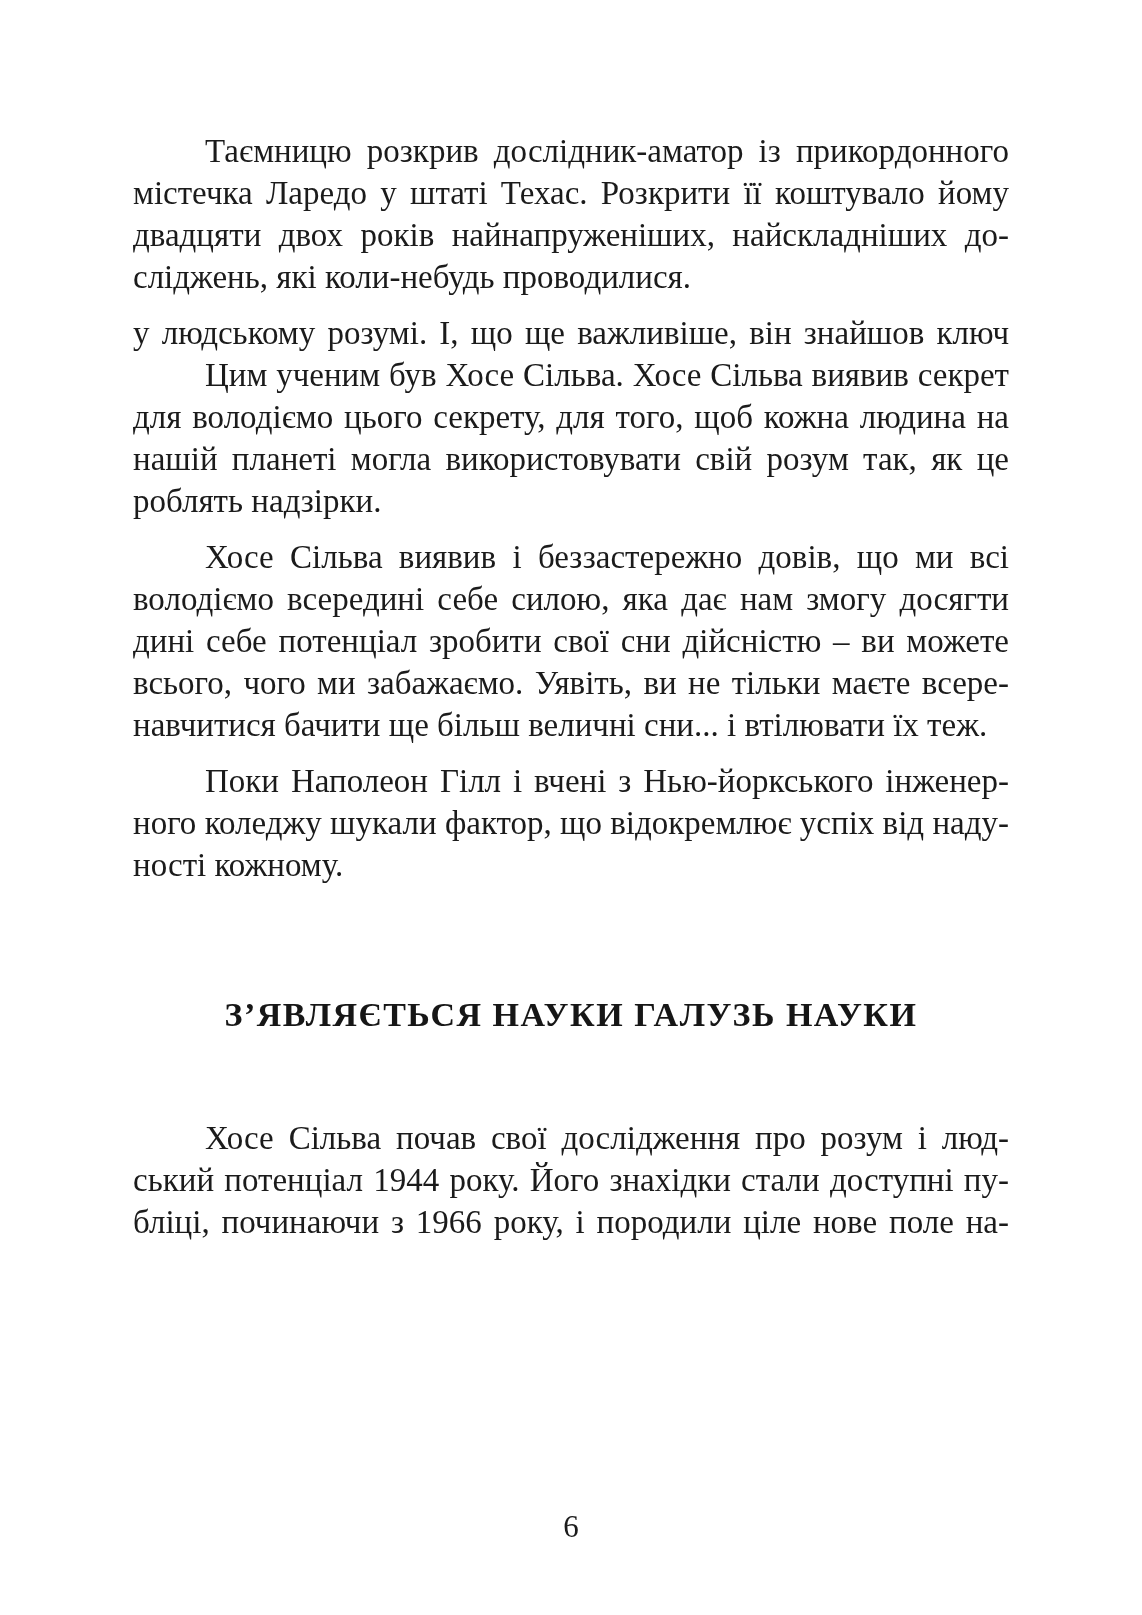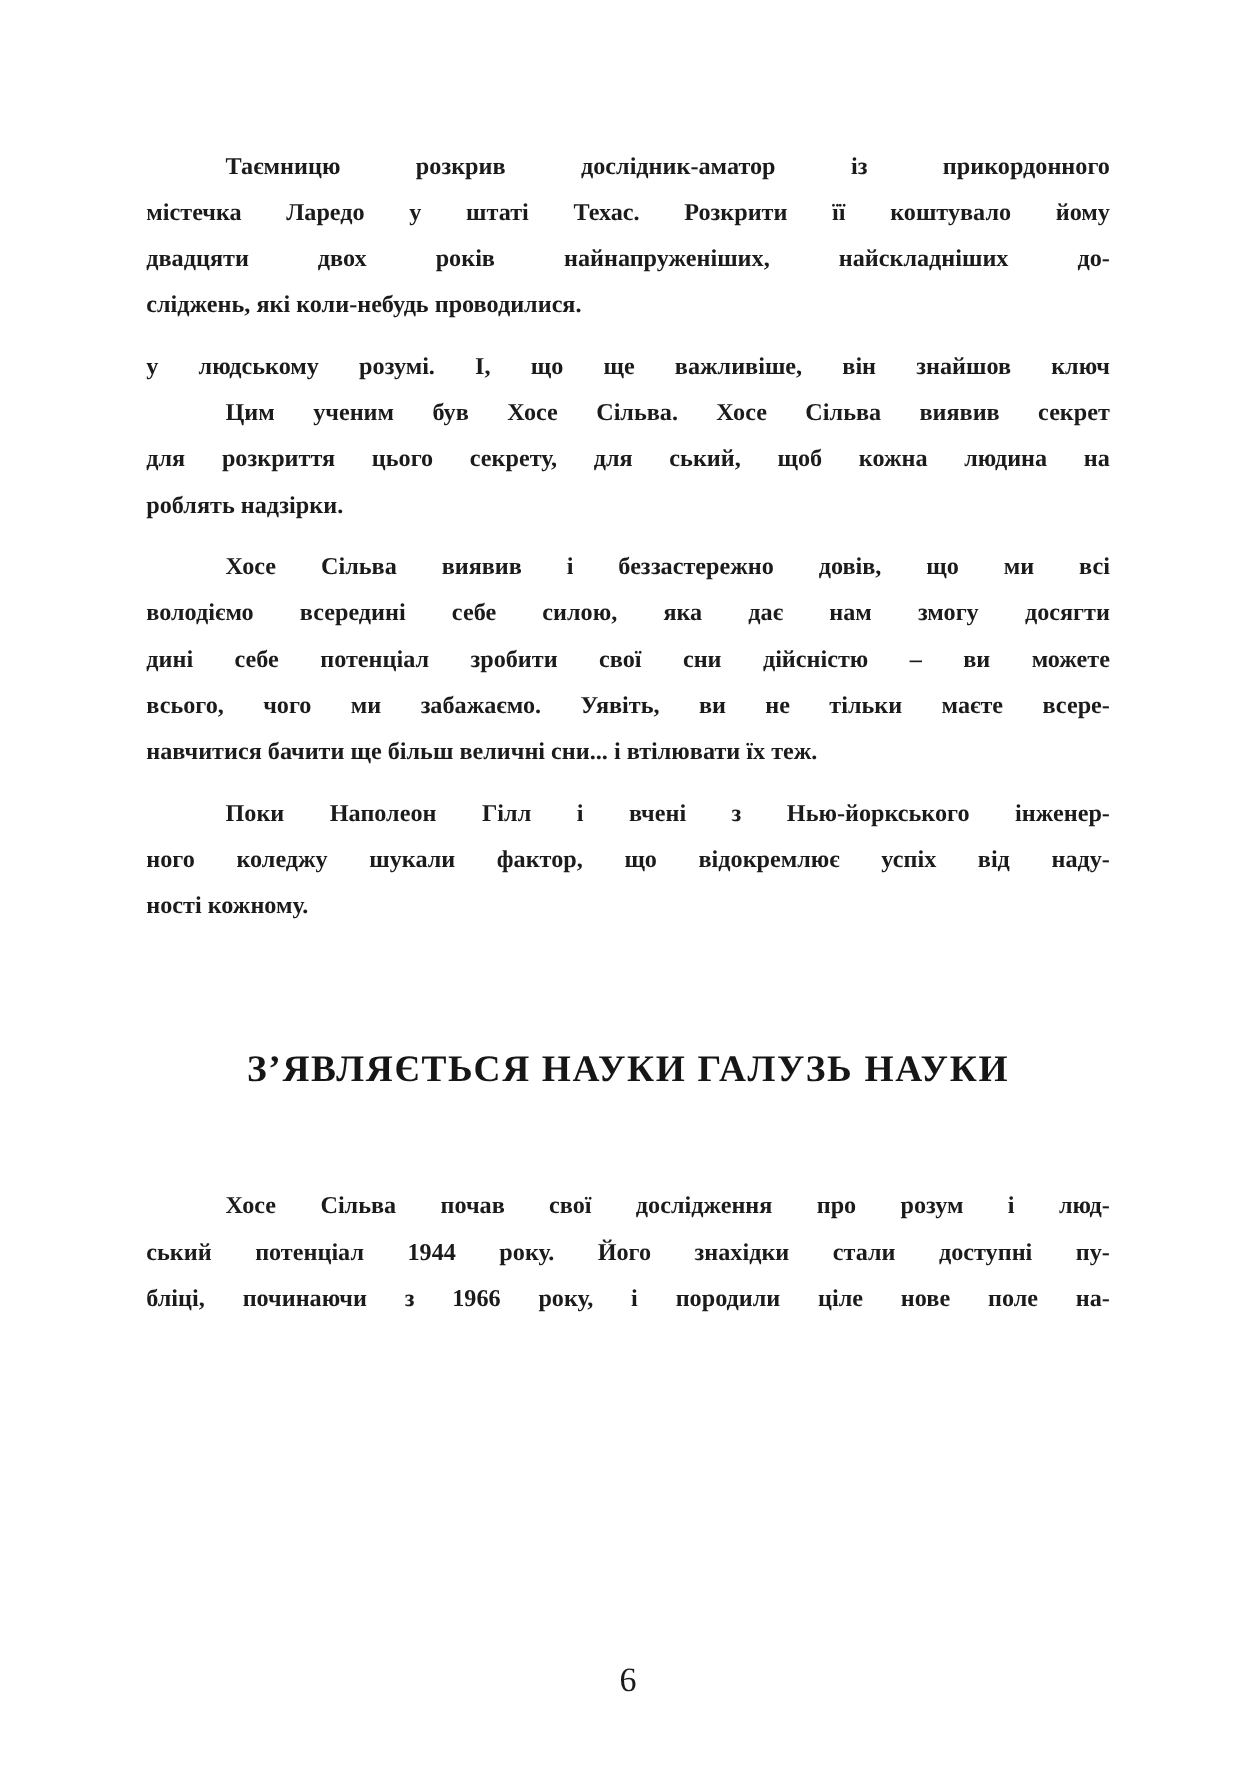--- a/index.html
+++ b/index.html
@@ -25,26 +25,25 @@
     left: 133px;
     top: 130px;
     width: 876px;
     display: flex;
     flex-direction: column;
   }
   .paragraph {
     margin: 0 0 14px 0;
   }
   .line {
-    font-size: 22px;
+    font-size: 33px;
     line-height: 42px;
     text-align: justify;
     text-align-last: justify;
     white-space: normal;
-    font-weight: bold;
   }
   .line.first {
     padding-left: 72px;
   }
   .line.no-stretch {
     text-align-last: left;
   }
   .heading {
     margin-top: 92px;
     margin-bottom: 80px;
@@ -73,21 +72,22 @@
   <div class="text-body">
       <div class="paragraph">
         <div class="line first">Таємницю розкрив дослідник-аматор із прикордонного</div>
         <div class="line">містечка Ларедо у штаті Техас. Розкрити її коштувало йому</div>
         <div class="line">двадцяти двох років найнапруженіших, найскладніших до-</div>
         <div class="line no-stretch">сліджень, які коли-небудь проводилися.</div>
       </div>
       <div class="paragraph">
         <div class="line">у людському розумі. І, що ще важливіше, він знайшов ключ</div>
         <div class="line first">Цим ученим був Хосе Сільва. Хосе Сільва виявив секрет</div>
-        <div class="line">для розкриття цього секрету, для ський, щоб кожна людина на</div>
+        <div class="line">для володіємо цього секрету, для того, щоб кожна людина на</div>
+        <div class="line">нашій планеті могла використовувати свій розум так, як це</div>
         <div class="line no-stretch">роблять надзірки.</div>
       </div>
       <div class="paragraph">
         <div class="line first">Хосе Сільва виявив і беззастережно довів, що ми всі</div>
         <div class="line">володіємо всередині себе силою, яка дає нам змогу досягти</div>
         <div class="line">дині себе потенціал зробити свої сни дійсністю – ви можете</div>
         <div class="line">всього, чого ми забажаємо. Уявіть, ви не тільки маєте всере-</div>
         <div class="line no-stretch">навчитися бачити ще більш величні сни... і втілювати їх теж.</div>
       </div>
       <div class="paragraph">

